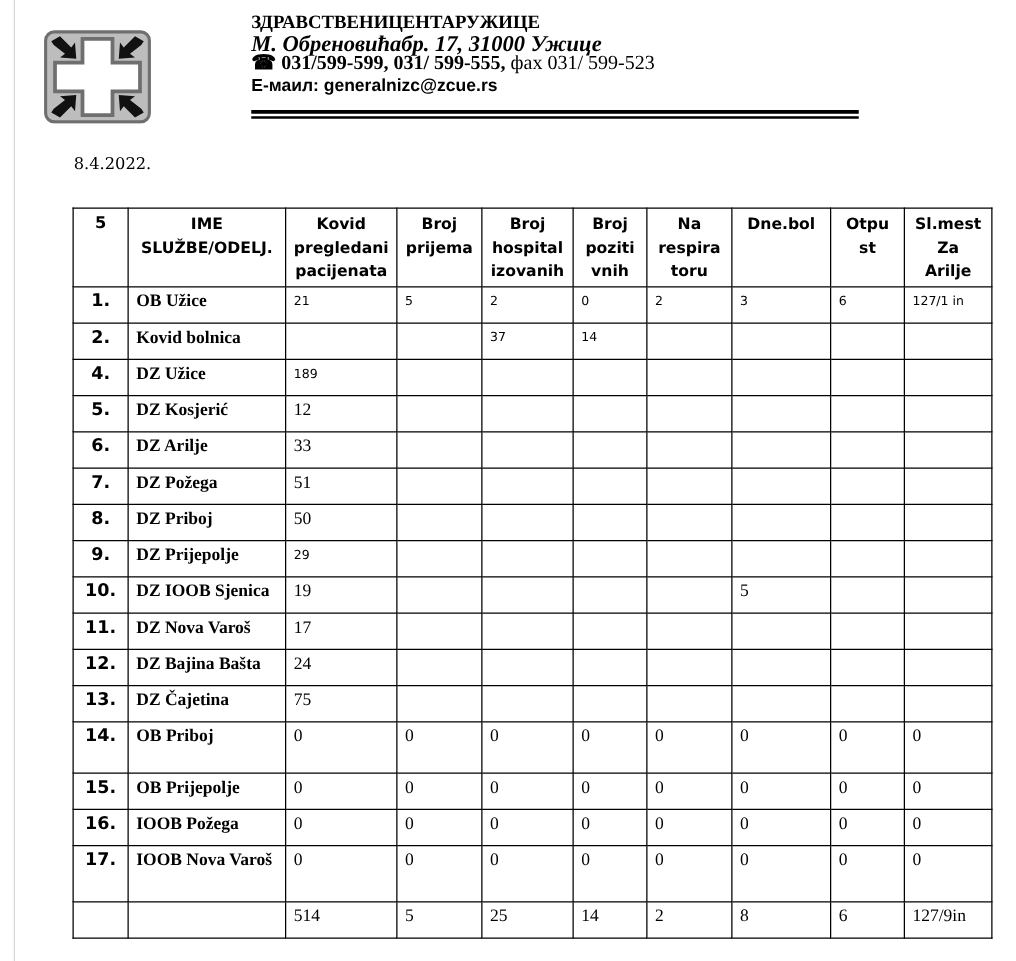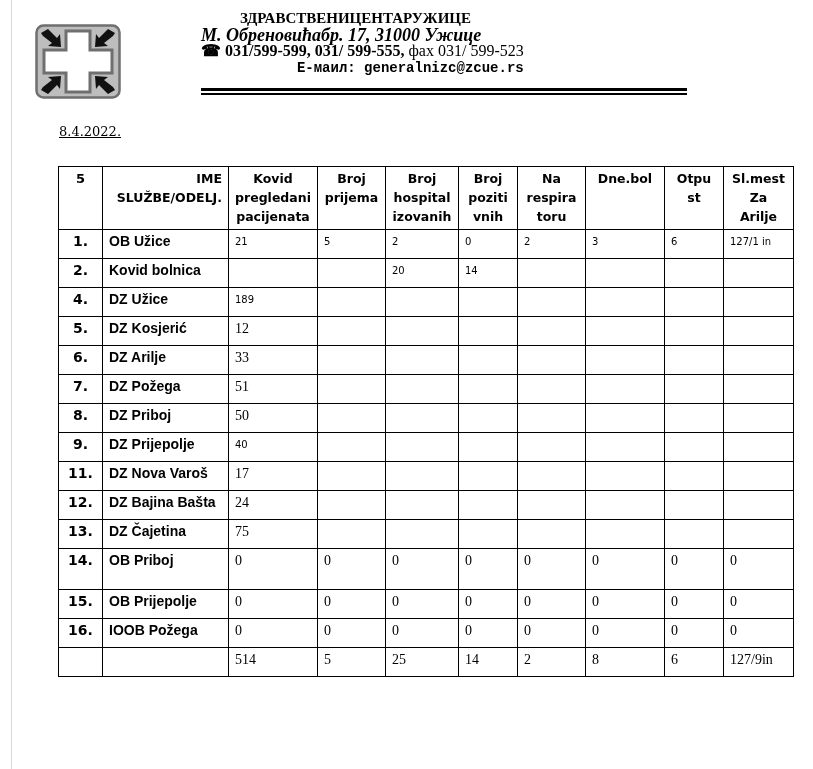--- a/index.html
+++ b/index.html
@@ -13,34 +13,34 @@
       background: #d8d8d8;
     }
     .logo {
       position: absolute; left: 35px; top: 24px; width: 86px; height: 75px;
     }
     .header-text {
       position: absolute; left: 201px; top: 10px;
       font-family: "Liberation Serif", serif;
       line-height: 16.5px;
     }
-    .h-name { font-weight: bold; font-size: 15px; letter-spacing: 0px; margin-left: 39px; }
+    .h-name { font-weight: bold; font-size: 15px; letter-spacing: 0px; }
     .h-addr { font-weight: bold; font-size: 18px; font-style: italic; }
     .h-phone { font-weight: bold; font-size: 16px; }
     .h-phone .fax { font-weight: normal; }
-    .h-email { font-family: Liberation Mono, monospace; font-weight: bold; font-size: 14px; text-align: right; }
+    .h-email { font-family: Liberation Sans, sans-serif; font-weight: bold; font-size: 14px; }
     .rule-1 {
       position: absolute; left: 201px; top: 88px; width: 486px; height: 3px; background: #000;
     }
     .rule-2 {
       position: absolute; left: 201px; top: 93px; width: 486px; height: 2px; background: #000;
     }
     .date {
       position: absolute; left: 59px; top: 124px;
-      font-family: "DejaVu Serif", serif; font-size: 13px; text-decoration: underline;
+      font-family: "DejaVu Serif", serif; font-size: 13px;
     }
     table.report {
       position: absolute; left: 58px; top: 166px;
       border-collapse: collapse;
       table-layout: fixed;
       width: 735px;
     }
     table.report td, table.report th {
       border: 1.5px solid #000;
       vertical-align: top;
@@ -49,28 +49,28 @@
       line-height: 19px;
       overflow: hidden;
     }
     table.report th {
       font-family: "DejaVu Sans", sans-serif;
       font-size: 12.5px; font-weight: bold;
       text-align: center;
       line-height: 19px;
       padding-top: 2px;
     }
-    table.report th.name-h { text-align: right; margin-left: 36px; }
+    table.report th.name-h { text-align: center; margin-left: 36px; }
     table.report th.num-h { font-size: 13px; }
     td.rownum {
       font-family: "DejaVu Sans", sans-serif; font-weight: bold; font-size: 11.5px;
       text-align: center;
     }
     td.name {
-      font-family: Liberation Sans, sans-serif; font-weight: bold; font-size: 12.5px; margin-top: 47px;
+      font-family: Liberation Serif, serif; font-weight: bold; font-size: 12.5px; margin-top: 47px;
     }
     td.val { font-family: "Liberation Serif", serif; font-size: 14px; }
     td.val.os { font-family: "DejaVu Sans", sans-serif; font-size: 10px; }
     tr.h1 td, tr.h1 th { height: 52px; }
     tr.r td { height: 23px; }
     tr.r2 td { height: 35px; }
     tr.rtall td { height: 39px; }
   </style>
 </head>
 <body>
@@ -142,21 +142,21 @@
         <td class="val os">2</td>
         <td class="val os">3</td>
         <td class="val os">6</td>
         <td class="val os">127/1 in</td>
       </tr>
       <tr class="r">
         <td class="rownum">2.</td>
         <td class="name">Kovid bolnica</td>
         <td class="val"></td>
         <td class="val os"></td>
-        <td class="val os">20</td>
+        <td class="val os">37</td>
         <td class="val os">14</td>
         <td class="val os"></td>
         <td class="val os"></td>
         <td class="val os"></td>
         <td class="val os"></td>
       </tr>
       <tr class="r">
         <td class="rownum">4.</td>
         <td class="name">DZ Užice</td>
         <td class="val os">189</td>
@@ -212,28 +212,40 @@
         <td class="val"></td>
         <td class="val"></td>
         <td class="val"></td>
         <td class="val"></td>
         <td class="val"></td>
         <td class="val"></td>
       </tr>
       <tr class="r">
         <td class="rownum">9.</td>
         <td class="name">DZ Prijepolje</td>
-        <td class="val os">40</td>
-        <td class="val os"></td>
-        <td class="val os"></td>
-        <td class="val os"></td>
-        <td class="val os"></td>
-        <td class="val os"></td>
-        <td class="val os"></td>
-        <td class="val os"></td>
+        <td class="val os">29</td>
+        <td class="val os"></td>
+        <td class="val os"></td>
+        <td class="val os"></td>
+        <td class="val os"></td>
+        <td class="val os"></td>
+        <td class="val os"></td>
+        <td class="val os"></td>
+      </tr>
+      <tr class="r">
+        <td class="rownum">10.</td>
+        <td class="name">DZ IOOB Sjenica</td>
+        <td class="val">19</td>
+        <td class="val"></td>
+        <td class="val"></td>
+        <td class="val"></td>
+        <td class="val"></td>
+        <td class="val">5</td>
+        <td class="val"></td>
+        <td class="val"></td>
       </tr>
       <tr class="r">
         <td class="rownum">11.</td>
         <td class="name">DZ Nova Varoš</td>
         <td class="val">17</td>
         <td class="val"></td>
         <td class="val"></td>
         <td class="val"></td>
         <td class="val"></td>
         <td class="val"></td>
@@ -284,20 +296,32 @@
         <td class="val">0</td>
         <td class="val">0</td>
         <td class="val">0</td>
         <td class="val">0</td>
         <td class="val">0</td>
         <td class="val">0</td>
       </tr>
       <tr class="r">
         <td class="rownum">16.</td>
         <td class="name">IOOB Požega</td>
+        <td class="val">0</td>
+        <td class="val">0</td>
+        <td class="val">0</td>
+        <td class="val">0</td>
+        <td class="val">0</td>
+        <td class="val">0</td>
+        <td class="val">0</td>
+        <td class="val">0</td>
+      </tr>
+      <tr class="rtall">
+        <td class="rownum">17.</td>
+        <td class="name">IOOB Nova Varoš</td>
         <td class="val">0</td>
         <td class="val">0</td>
         <td class="val">0</td>
         <td class="val">0</td>
         <td class="val">0</td>
         <td class="val">0</td>
         <td class="val">0</td>
         <td class="val">0</td>
       </tr>
       <tr class="r">

